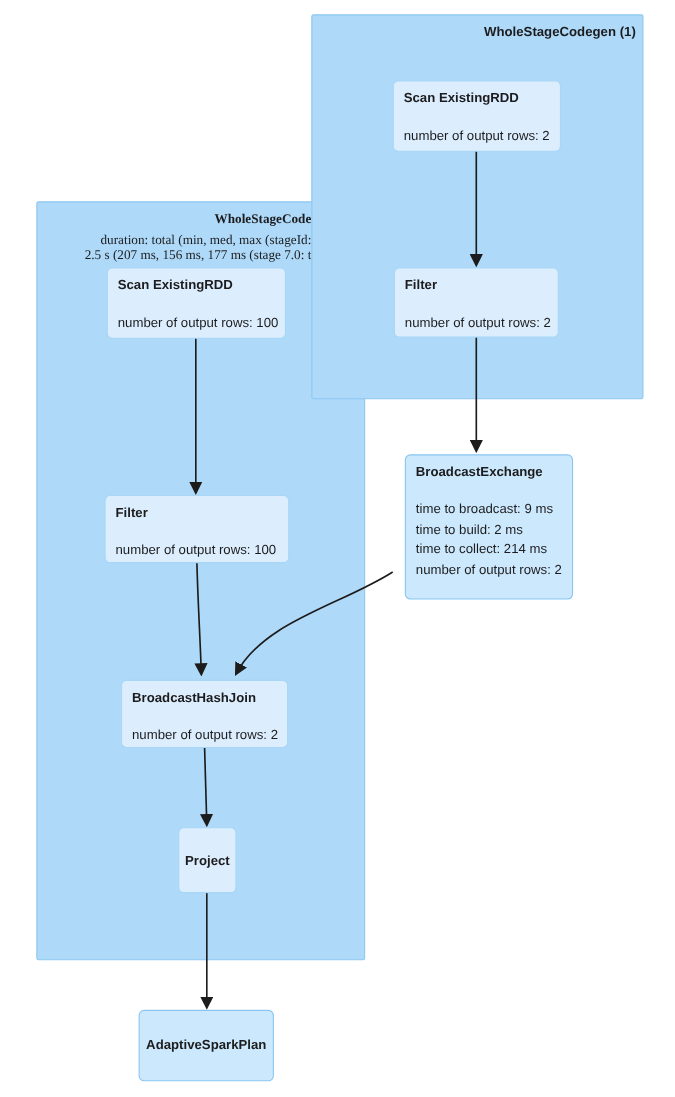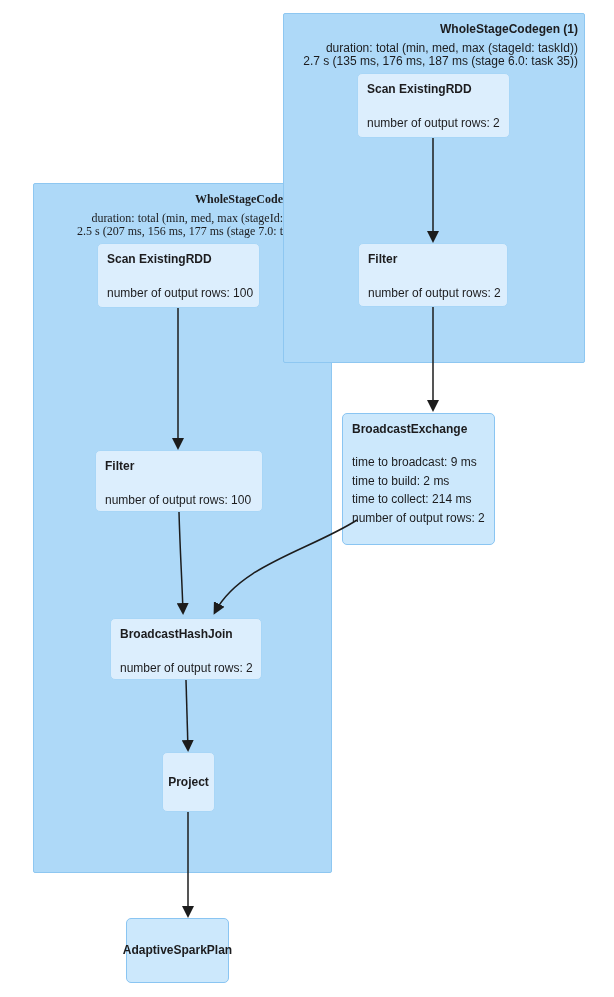--- a/index.html
+++ b/index.html
@@ -25,26 +25,26 @@
     border-radius:5px;box-sizing:border-box;padding:8px 9px;
     font-size:12px;z-index:3;
   }
   .node-title{font-weight:700;line-height:15px;white-space:nowrap;}
   .node-metrics{margin-top:20px;line-height:13px;white-space:nowrap;}
   .node.tall .node-metrics{margin-top:16px;line-height:18.5px;}
   .node.outer{background:var(--outer-node-fill,#cce8fc);border-color:var(--outer-node-border,#8ac5f2);}
   .node.center{display:flex;align-items:center;justify-content:center;padding:0;}
   #n-scan1{left:357px;top:73px;width:153px;height:65px;}
   #n-filter1{left:358px;top:243px;width:150px;height:64px;}
-  #n-bex{left:342px;top:413px;width:153px;height:132px;}
+  #n-bex{left:368px;top:413px;width:153px;height:132px;}
   #n-scan2{left:97px;top:243px;width:163px;height:65px;}
   #n-filter2{left:95px;top:450px;width:168px;height:62px;}
   #n-bhj{left:110px;top:618px;width:152px;height:62px;}
   #n-project{left:162px;top:752px;width:53px;height:60px;}
-  #n-asp{left:126px;top:918px;width:103px;height:65px;text-align:right;}
+  #n-asp{left:126px;top:918px;width:123px;height:65px;text-align:right;}
   #edges{position:absolute;left:0;top:0;width:614px;height:997px;z-index:4;pointer-events:none;}
   .edge{fill:none;stroke:var(--arrow,#1c1c1c);stroke-width:1.5px;marker-end:url(#ah);}
 </style>
 </head>
 <body>
 
 <div id="canvas">
 
   <div class="cluster" id="c2">
     <div class="cluster-hdr">
@@ -52,24 +52,20 @@
       <div class="cluster-durations">
         <div>duration: total (min, med, max (stageId:</div>
         <div>2.5 s (207 ms, 156 ms, 177 ms (stage 7.0: t</div>
       </div>
     </div>
   </div>
 
   <div class="cluster" id="c1">
     <div class="cluster-hdr">
       <div class="cluster-title">WholeStageCodegen (1)</div>
-      <div class="cluster-durations">
-        <div>duration: total (min, med, max (stageId: taskId))</div>
-        <div>2.7 s (135 ms, 176 ms, 187 ms (stage 6.0: task 35))</div>
-      </div>
     </div>
   </div>
 
   <div class="node" id="n-scan1">
     <div class="node-title">Scan ExistingRDD</div>
     <div class="node-metrics">
       <div>number of output rows: 2</div>
     </div>
   </div>
 

